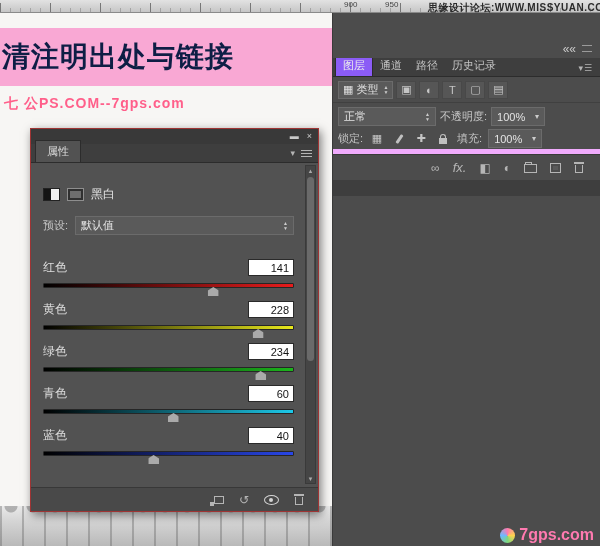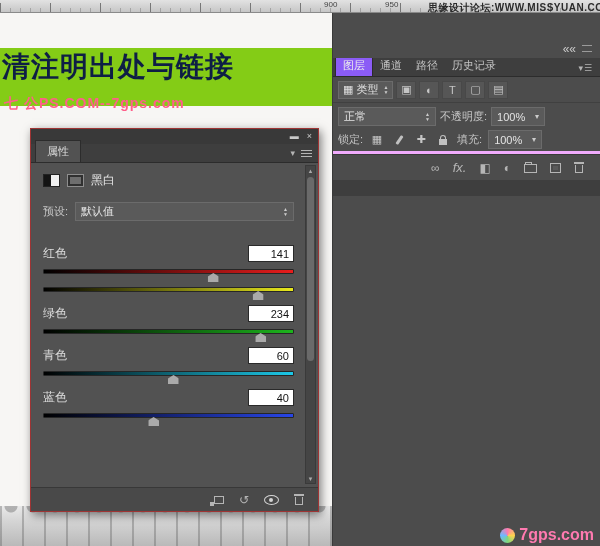--- a/index.html
+++ b/index.html
@@ -15,22 +15,22 @@
            background:repeating-linear-gradient(to right, #9a9a9a 0 1px, transparent 1px 10px); opacity:.8; }
   .ticks-big { position:absolute; left:0; right:0; bottom:0; height:9px;
            background:repeating-linear-gradient(to right, #777 0 1px, transparent 1px 50px); }
   .ruler-num { position:absolute; top:0; font-size:8px; color:#444; }
   .ruler-overlay { position:absolute; left:428px; top:1px; font-size:10px; color:#2b2b2b;
            font-weight:bold; letter-spacing:.5px; white-space:nowrap; }
 
   
   .canvas { position:absolute; left:0; top:13px; width:333px; height:533px;
             background:#f7f6f4; border-right:1px solid #3a3a3a; }
-  .banner { position:absolute; left:0; top:15px; width:100%; height:58px; background:#84cc16;
-            display:flex; overflow:hidden;margin-top:20px; }
+  .banner { position:absolute; left:0; top:15px; width:100%; height:58px; background:#f9a8d4;
+            display:flex; align-items:center; overflow:hidden; }
   .banner-title { font-size:28px; font-weight:bold; color:#0e1e45; letter-spacing:1px;
             white-space:nowrap; padding-left:2px; }
   .banner-sub { position:absolute; left:4px; top:82px; font-size:14px; font-weight:bold;
             color:#ff5f8a; letter-spacing:1px; white-space:nowrap; }
   .photo-strip { position:absolute; left:0; bottom:0; width:100%; height:40px;
             background-image:
               radial-gradient(circle at 11px 0px, rgba(110,110,110,.45) 0 6px, transparent 7px),
               repeating-linear-gradient(to right, rgba(90,90,90,.35) 0 2px, transparent 2px 22px),
               linear-gradient(to bottom, #eaeaea 0%, #d6d6d6 35%, #b9b9b9 100%);
             background-size:22px 18px, auto, auto; background-repeat:repeat-x, repeat, no-repeat; }
@@ -60,21 +60,21 @@
 
   .blend-row { height:27px; display:flex; align-items:center; gap:4px; padding:0 5px; }
   .select { display:flex; align-items:center; justify-content:space-between; background:#5a5a5a;
           border:1px solid #6b6b6b; height:19px; padding:0 5px; font-size:11px; color:#e4e4e4; }
   .blend-select { width:98px; }
   .pct-select { width:54px; }
   .lbl { font-size:11px; color:#c5c5c5; white-space:nowrap; }
   .dd-arrow { font-size:8px; color:#ccc; margin-left:4px; }
 
   .lock-row { height:24px; display:flex; align-items:center; gap:6px; padding:0 5px 2px;
-          border-bottom:3px solid #f0abfc; }
+          border-bottom:5px solid #f0abfc; }
   .lock-ico { width:16px; height:16px; display:flex; align-items:center; justify-content:center;
           color:#c5c5c5; font-size:11px; }
   .brush { width:3px; height:10px; background:#c0c0c0; transform:rotate(35deg); border-radius:1px; }
   .lockicon { width:8px; height:6px; background:#c0c0c0; position:relative; margin-top:4px; }
   .lockicon::before { content:''; position:absolute; top:-4px; left:1px; width:4px; height:4px;
           border:1px solid #c0c0c0; border-bottom:none; border-radius:3px 3px 0 0; }
 
   .layers-list { flex:1; background:#454545; overflow:hidden; }
   .layer-row { display:flex; align-items:center; height:64px; border-bottom:1px solid #3a3a3a; background:#4a4a4a; }
   .layer-row.selected { background:#8095aa; }
@@ -125,21 +125,21 @@
   .tb-ico { color:#c9c9c9; font-size:9px; line-height:9px; }
   .props-tabstrip { height:19px; background:#3e3e3e; display:flex; align-items:flex-end; border-bottom:1px solid #2c2c2c; }
   .props-tab { background:#525252; color:#dedede; font-size:11px; padding:3px 11px;
           border:1px solid #2c2c2c; border-bottom:none; margin-left:4px; }
   .props-menu { margin-left:auto; display:flex; align-items:center; gap:6px; padding:0 6px 4px 0;
           color:#b5b5b5; font-size:9px; }
   .menu-lines { width:11px; height:7px; border-top:1px solid #b5b5b5; border-bottom:1px solid #b5b5b5;
           position:relative; }
   .menu-lines::before { content:''; position:absolute; left:0; right:0; top:2px; height:1px; background:#b5b5b5; }
 
-  .props-content { position:relative; padding:9px 24px 0 12px; height:calc(100% - 58px); }
+  .props-content { position:relative; padding:23px 24px 0 12px; height:calc(100% - 58px); }
   .adj-header { display:flex; align-items:center; gap:7px; }
   .hdr-icon1 { width:17px; height:13px; border:1px solid #222; background:linear-gradient(90deg,#141414 50%,#f0f0f0 50%); }
   .hdr-icon2 { width:17px; height:13px; border:1px solid #8e8e8e; background:#303030; position:relative; }
   .hdr-icon2::after { content:''; position:absolute; inset:2px; background:#6e6e6e; }
   .adj-title { color:#e6e6e6; font-size:12px; }
 
   .preset-row { display:flex; align-items:center; gap:7px; margin-top:13px; }
   .preset-select { flex:1; height:19px; }
 
   .tint-row { display:flex; align-items:center; gap:8px; margin-top:12px; height:20px; }
@@ -173,21 +173,21 @@
   .reset-ico { color:#b5b5b5; font-size:12px; line-height:12px; }
 </style>
 </head>
 <body>
 
 <div class="app">
 
   <div class="ruler">
     <div class="ticks-small"></div>
     <div class="ticks-big"></div>
-    <span class="ruler-num" style="left:324px">900</span>
+    <span class="ruler-num" style="left:344px">900</span>
     <span class="ruler-num" style="left:385px">950</span>
     <span class="ruler-overlay">思缘设计论坛:WWW.MISSYUAN.COM</span>
   </div>
 
   <div class="canvas">
     <div class="banner">
       <div class="banner-title">清注明出处与链接</div>
     </div>
     <div class="banner-sub">七 公PS.COM--7gps.com</div>
     <div class="photo-strip"></div>
@@ -316,20 +316,24 @@
         <div class="slider">
           <div class="slider-head">
             <span class="slider-label">红色</span>
             <span class="slider-value">141</span>
           </div>
           <div class="slider-track" style="background: linear-gradient(to right, rgb(0, 0, 0) 0%, rgb(232, 28, 28) 100%);">
             <span class="slider-thumb" style="left: 68%;"></span>
           </div>
         </div>
         <div class="slider">
+          <div class="slider-head">
+            <span class="slider-label">黄色</span>
+            <span class="slider-value">228</span>
+          </div>
           <div class="slider-track" style="background: linear-gradient(to right, rgb(0, 0, 0) 0%, rgb(232, 232, 28) 100%);">
             <span class="slider-thumb" style="left: 86%;"></span>
           </div>
         </div>
         <div class="slider">
           <div class="slider-head">
             <span class="slider-label">绿色</span>
             <span class="slider-value">234</span>
           </div>
           <div class="slider-track" style="background: linear-gradient(to right, rgb(0, 0, 0) 0%, rgb(28, 180, 28) 100%);">

